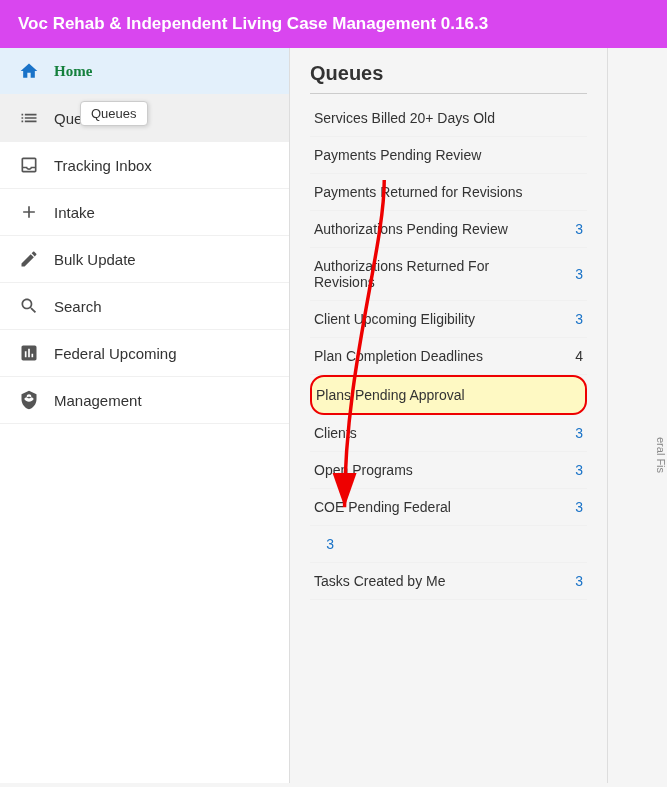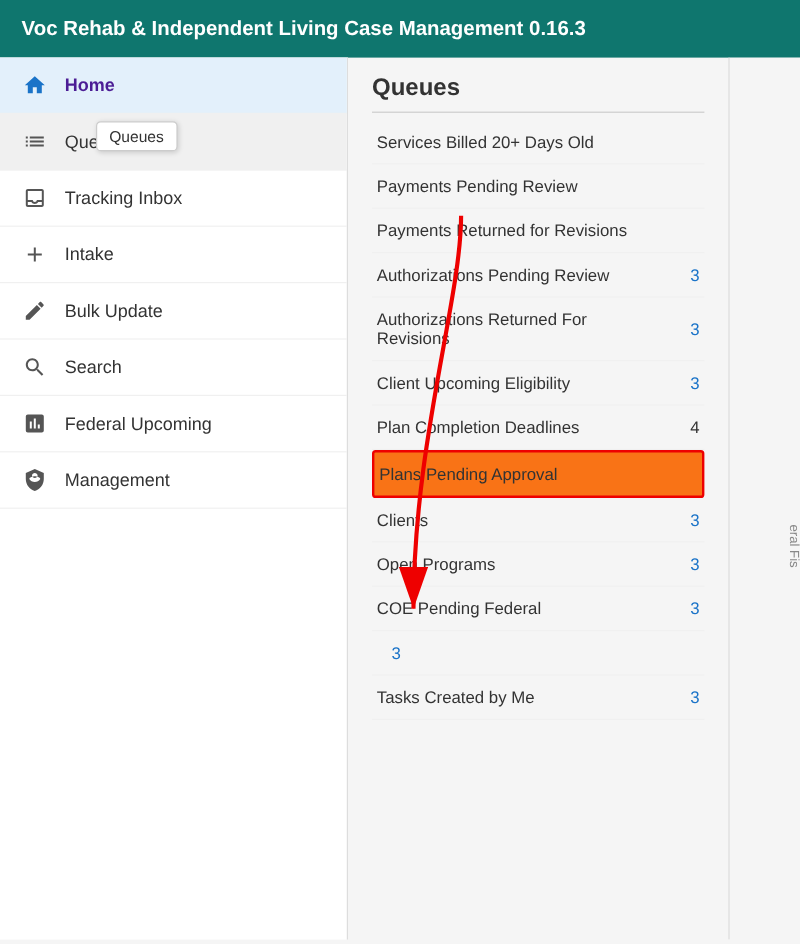--- a/index.html
+++ b/index.html
@@ -1,19 +1,19 @@
 <!DOCTYPE html>
 <html><head>
   <meta charset="utf-8">
   <style>
     * { box-sizing: border-box; margin: 0; padding: 0; }
     body { font-family: Arial, sans-serif; width: 667px; height: 787px; overflow: hidden; background: #f5f5f5; }
 
     .app-header {
-      background: #0f766e;
+      background: #d946ef;
       color: white;
       padding: 14px 18px;
       font-size: 17px;
       font-weight: bold;
     }
 
     .main-layout {
       display: flex;
       height: calc(787px - 52px);
     }
@@ -31,22 +31,23 @@
       padding: 13px 16px;
       cursor: pointer;
       font-size: 15px;
       color: #333;
       border-bottom: 1px solid #f0f0f0;
       position: relative;
     }
 
     .sidebar-item.active {
       background: #e3f0fb;
-      color: #4c1d95;
+      color: #15803d;
       font-weight: bold;
+      font-family: Liberation Serif, serif;
     }
 
     .sidebar-item.highlighted {
       background: #f0f0f0;
     }
 
     .sidebar-item .icon {
       width: 26px;
       margin-right: 12px;
       display: flex;
@@ -99,22 +100,22 @@
       padding: 10px 4px;
       border-bottom: 1px solid #f0f0f0;
       font-size: 14px;
       color: #333;
       cursor: pointer;
       position: relative;
     }
 
     .queue-item.highlighted-box {
       border: 2.5px solid #e00;
-      border-radius: 3px;
-      background: #f97316;
+      border-radius: 14px;
+      background: #fef9c3;
     }
 
     .queue-item .count {
       color: #1a73c8;
       font-size: 14px;
       min-width: 20px;
       text-align: right;
     }
 
     .queue-item .count.black {

